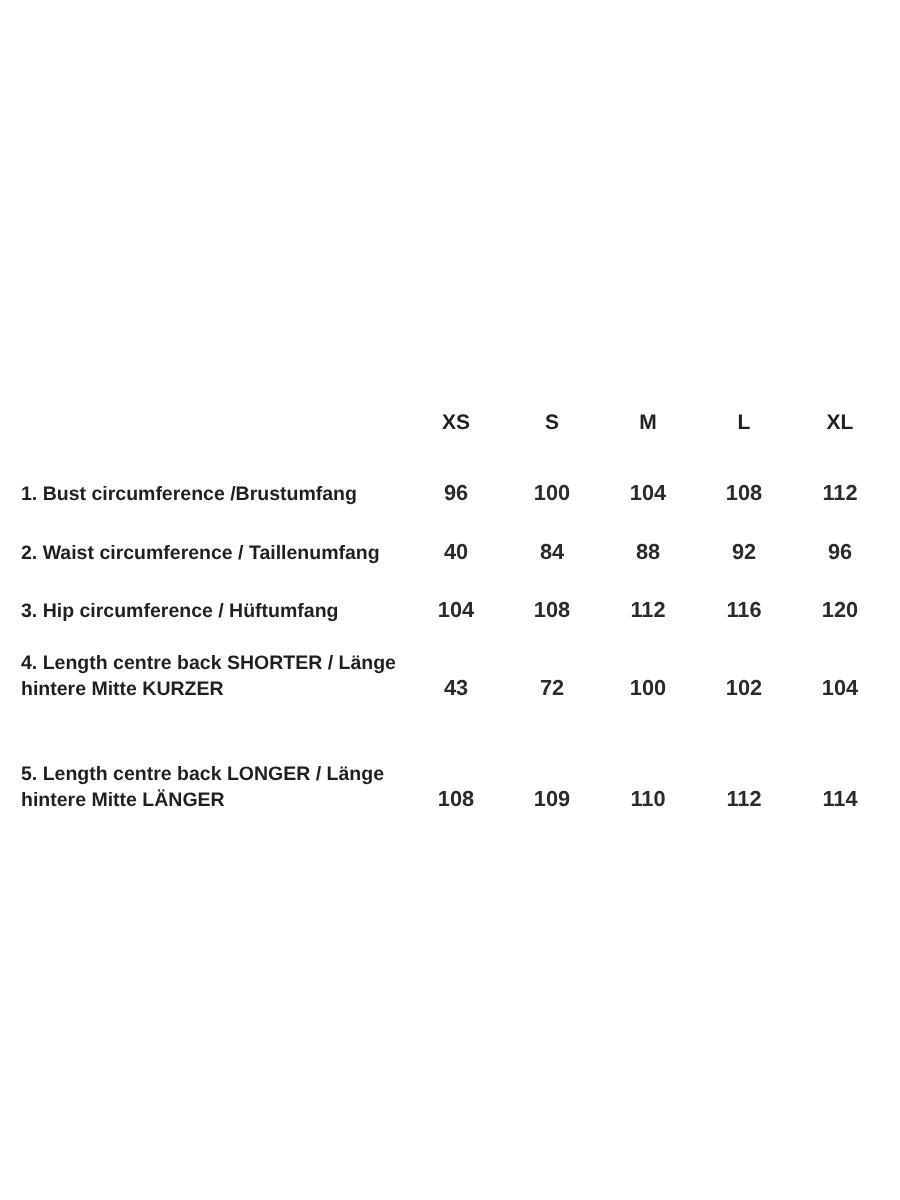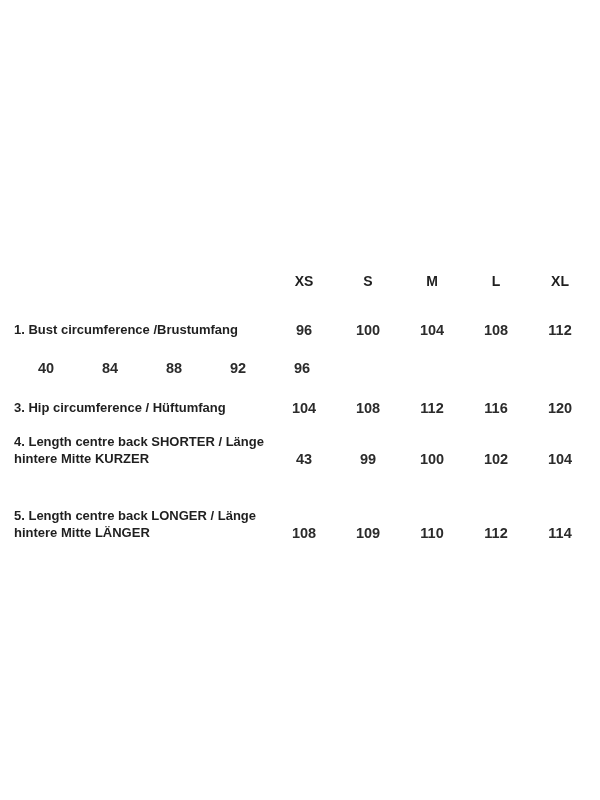--- a/index.html
+++ b/index.html
@@ -70,41 +70,42 @@
   <div class="trow" style="top:329px">
     <div class="cell-label">1. Bust circumference /Brustumfang</div>
     <div class="cell-val">96</div>
     <div class="cell-val">100</div>
     <div class="cell-val">104</div>
     <div class="cell-val">108</div>
     <div class="cell-val">112</div>
   </div>
 
   <div class="trow" style="top:368px">
+    <div class="cell-label">2. Waist circumference / Taillenumfang</div>
     <div class="cell-val">40</div>
     <div class="cell-val">84</div>
     <div class="cell-val">88</div>
     <div class="cell-val">92</div>
     <div class="cell-val">96</div>
   </div>
 
   <div class="trow" style="top:407px">
     <div class="cell-label">3. Hip circumference / Hüftumfang</div>
     <div class="cell-val">104</div>
     <div class="cell-val">108</div>
     <div class="cell-val">112</div>
     <div class="cell-val">116</div>
     <div class="cell-val">120</div>
   </div>
 
   <div class="trow" style="top:450px">
     <div class="cell-label">4. Length centre back SHORTER / Länge
 hintere Mitte KURZER</div>
     <div class="cell-val">43</div>
-    <div class="cell-val">99</div>
+    <div class="cell-val">72</div>
     <div class="cell-val">100</div>
     <div class="cell-val">102</div>
     <div class="cell-val">104</div>
   </div>
 
   <div class="trow" style="top:524px">
     <div class="cell-label">5. Length centre back LONGER / Länge
 hintere Mitte LÄNGER</div>
     <div class="cell-val">108</div>
     <div class="cell-val">109</div>

